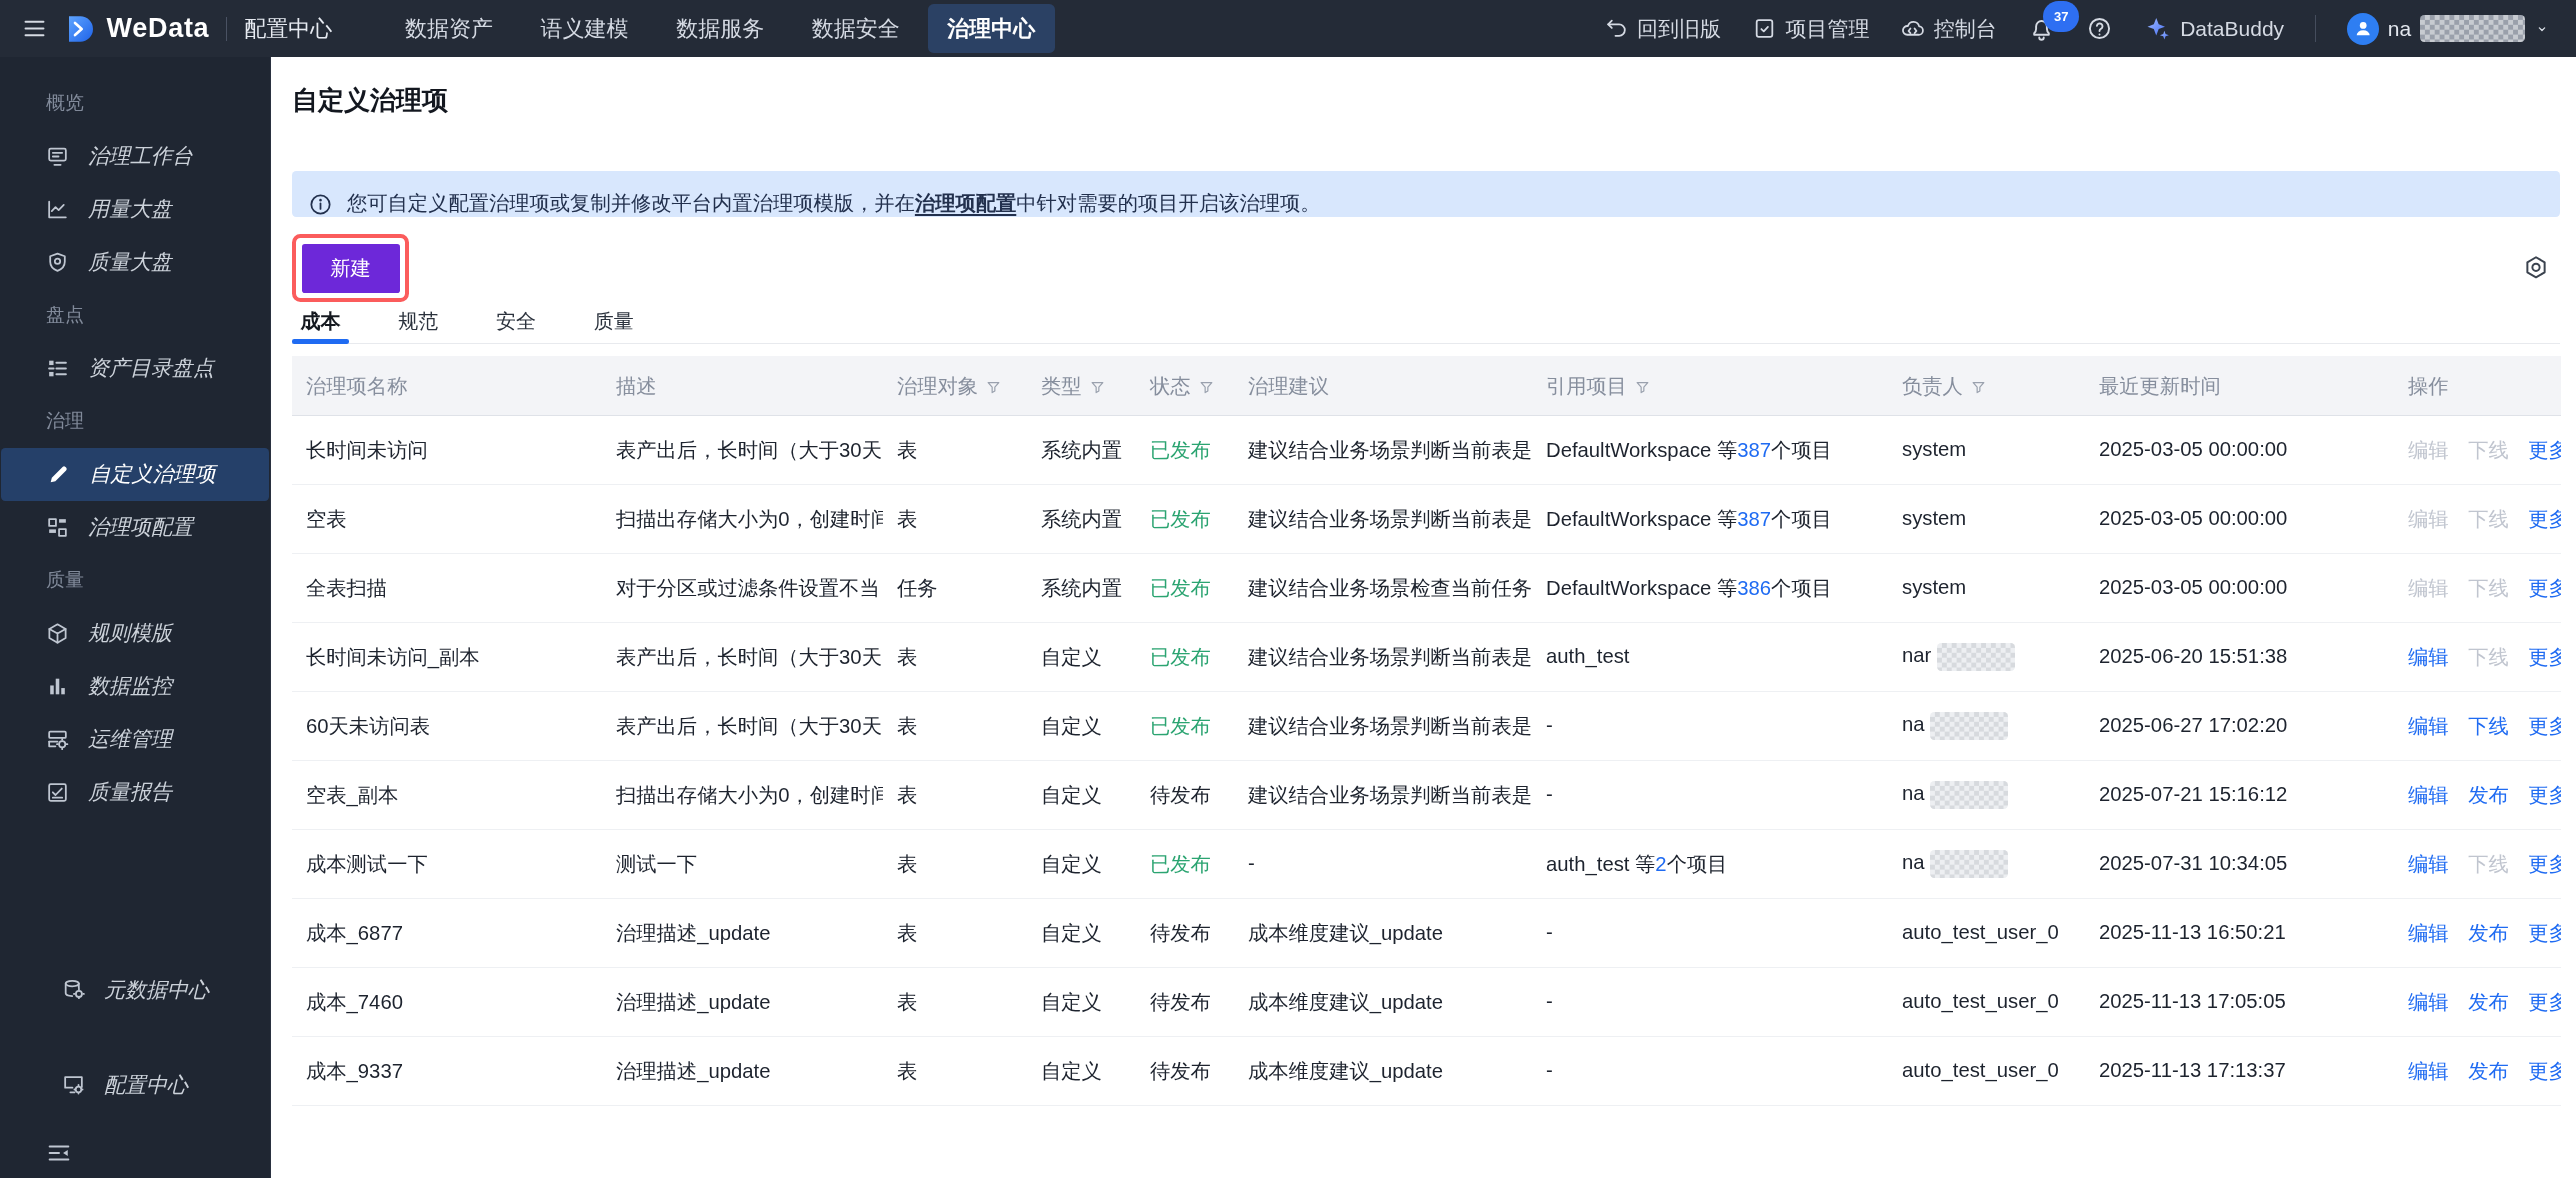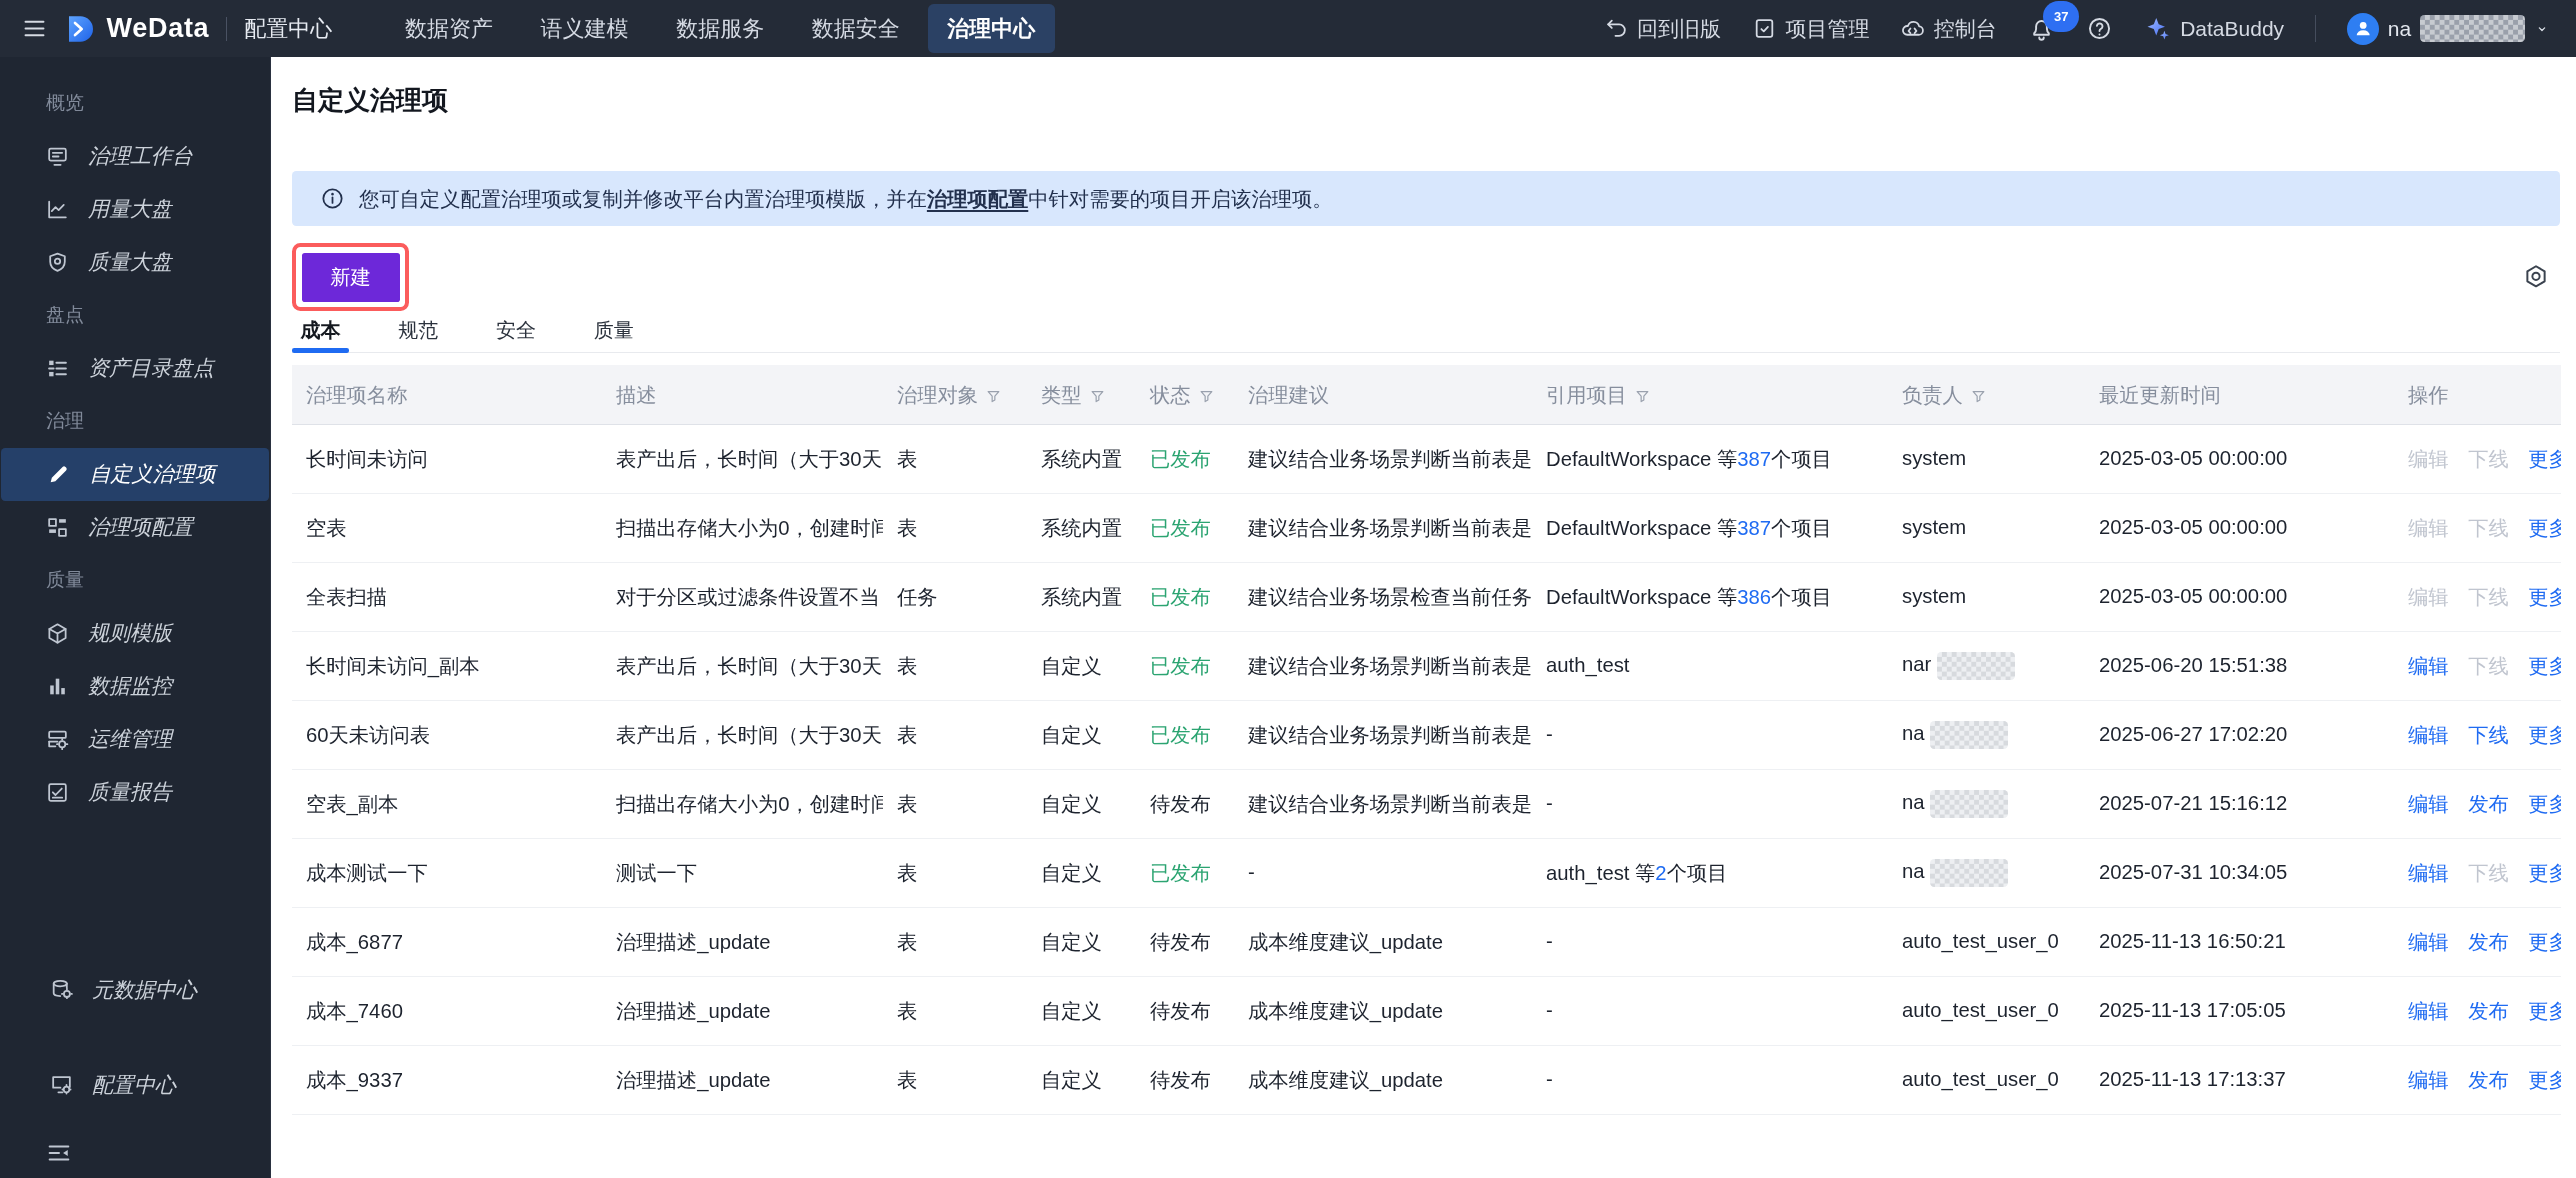--- a/index.html
+++ b/index.html
@@ -40,32 +40,32 @@
   .sidebar { position:absolute; top:57px; left:0; width:271px; height:1121px;
     background:#1f2632; border-right:0.7px solid #2a3140; }
   .side-scroll { padding-top:19.6px; }
   .section-label { height:53px; display:flex; align-items:center; padding-left:46px;
     color:#818a9a; font-size:19px; }
   .side-item { height:53px; display:flex; align-items:center; gap:18px; padding-left:45px;
     color:#ccd2da; font-size:21px; cursor:pointer; white-space:nowrap;font-style:italic; }
   .side-item .ic { color:#bfc6d1; }
   .side-item.active { background:#254069; color:#fff; border-radius:4.2px; margin:0 1.4px; }
   .side-item.active .ic { color:#fff; }
-  .sidebar-footer { position:absolute; bottom:60px; left:4px; width:100%; }
+  .sidebar-footer { position:absolute; bottom:60px; left:16px; width:100%; }
   .sidebar-footer .side-item { height:67px; margin-bottom:28px; }
   .sidebar-footer .side-item:last-child { margin-bottom:0; }
   .collapse-btn { position:absolute; bottom:11.2px; left:45px; color:#bfc6d1; cursor:pointer; }
 
   
   .main { position:absolute; top:57px; left:271px; width:2305px; height:1121px;
     background:#fff; padding:0 16px 0 21px; overflow:hidden; }
   .page-title { margin-top:27px; font-size:26px; line-height:32px; font-weight:700; color:#13171f; }
 
-  .banner { margin-top:55px; height:55px; background:#d8e7fd; border-radius:4.2px;
-    display:flex; align-items:center; gap:14px; padding:0 28px; color:#22304d; }
+  .banner { margin-top:55px; height:46px; background:#d8e7fd; border-radius:4.2px;
+    display:flex; align-items:flex-end; gap:14px; padding:0 16px; color:#22304d; }
   .banner-text { font-size:20.3px; }
   .banner-link { font-weight:700; text-decoration:underline; text-underline-offset:4.2px;
     color:#22304d; cursor:pointer; }
 
   .toolbar { margin-top:17px; display:flex; align-items:center; justify-content:space-between; }
   .red-annotation { display:inline-block; border:4.2px solid #fb5c5c; border-radius:8.4px;
     padding:5.6px; background:#fff; }
   .btn-primary { display:block; width:98px; height:49px; background:#6d28d9; color:#fff;
     font-size:20.3px; border:none; border-radius:2.8px; cursor:pointer;
     font-family:"Liberation Sans","DejaVu Sans",sans-serif; }

